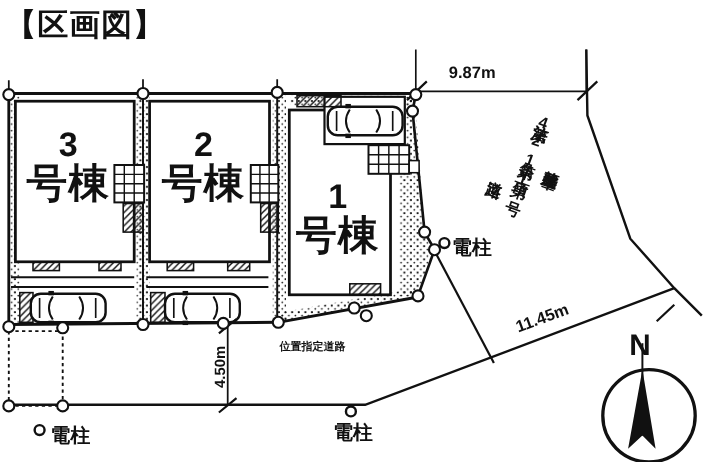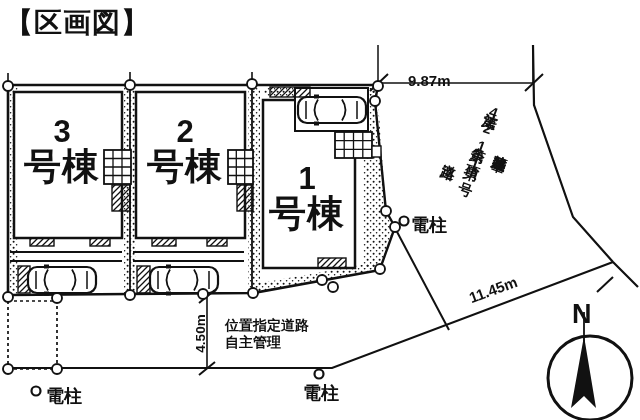--- a/index.html
+++ b/index.html
@@ -8,25 +8,25 @@
   .stage svg{position:absolute;left:0;top:0;}
   .abs{position:absolute;white-space:nowrap;font-weight:700;color:#111;}
   .title{left:5px;top:4px;font-size:28px;letter-spacing:1px;}
   .plot-label{text-align:center;line-height:1.02;}
   .plot-label .num{font-size:31px;display:block;}
   .plot-label .suf{font-size:37px;display:block;letter-spacing:1px;}
   .lbl3{left:18px;top:116px;width:88px;}
   .lbl2{left:141px;top:116px;width:88px;}
   .lbl1{left:262px;top:163px;width:90px;}
   .dim{font-size:15px;}
-  .dim-top{left:408px;top:72px;}
+  .dim-top{left:408px;top:58px;}
   .dim-diag{left:468px;top:281px;transform:rotate(-20deg);transform-origin:center;}
   .dim-vert{left:170px;top:326px;width:60px;text-align:center;font-size:13.5px;
             transform:rotate(-90deg);transform-origin:center;}
-  .road-mgmt{left:225px;top:317px;width:118px;font-size:14px;line-height:17px;}
+  .road-mgmt{left:225px;top:307px;width:118px;text-align:center;font-size:10px;line-height:17px;}
   .pole{font-size:18px;}
   .pole-left{left:46px;top:384px;}
   .pole-center{left:303px;top:381px;}
   .pole-right{left:411px;top:213px;}
   .north{left:572px;top:299px;font-size:27px;}
   .road-designation{left:430px;top:98px;width:72px;height:192px;
                     transform:rotate(20deg);transform-origin:36px 96px;}
   .vcol{position:absolute;writing-mode:vertical-rl;text-orientation:upright;
         font-size:14.5px;font-weight:700;letter-spacing:1px;line-height:22px;}
   .vcol-r{left:46px;top:36px;}
@@ -196,21 +196,20 @@
   <div class="abs dim dim-vert">4.50m</div>
 
   <div class="abs road-designation">
     <span class="vcol vcol-r">建築基準</span>
     <span class="vcol vcol-m">法第42条第1項第1号</span>
     <span class="vcol vcol-l">道路</span>
   </div>
 
   <div class="abs road-mgmt">
     <div>位置指定道路</div>
-    <div>自主管理</div>
   </div>
 
   <div class="abs pole pole-left">電柱</div>
   <div class="abs pole pole-center">電柱</div>
   <div class="abs pole pole-right">電柱</div>
 
   <div class="abs north">N</div>
 </div>
 
 </body></html>

